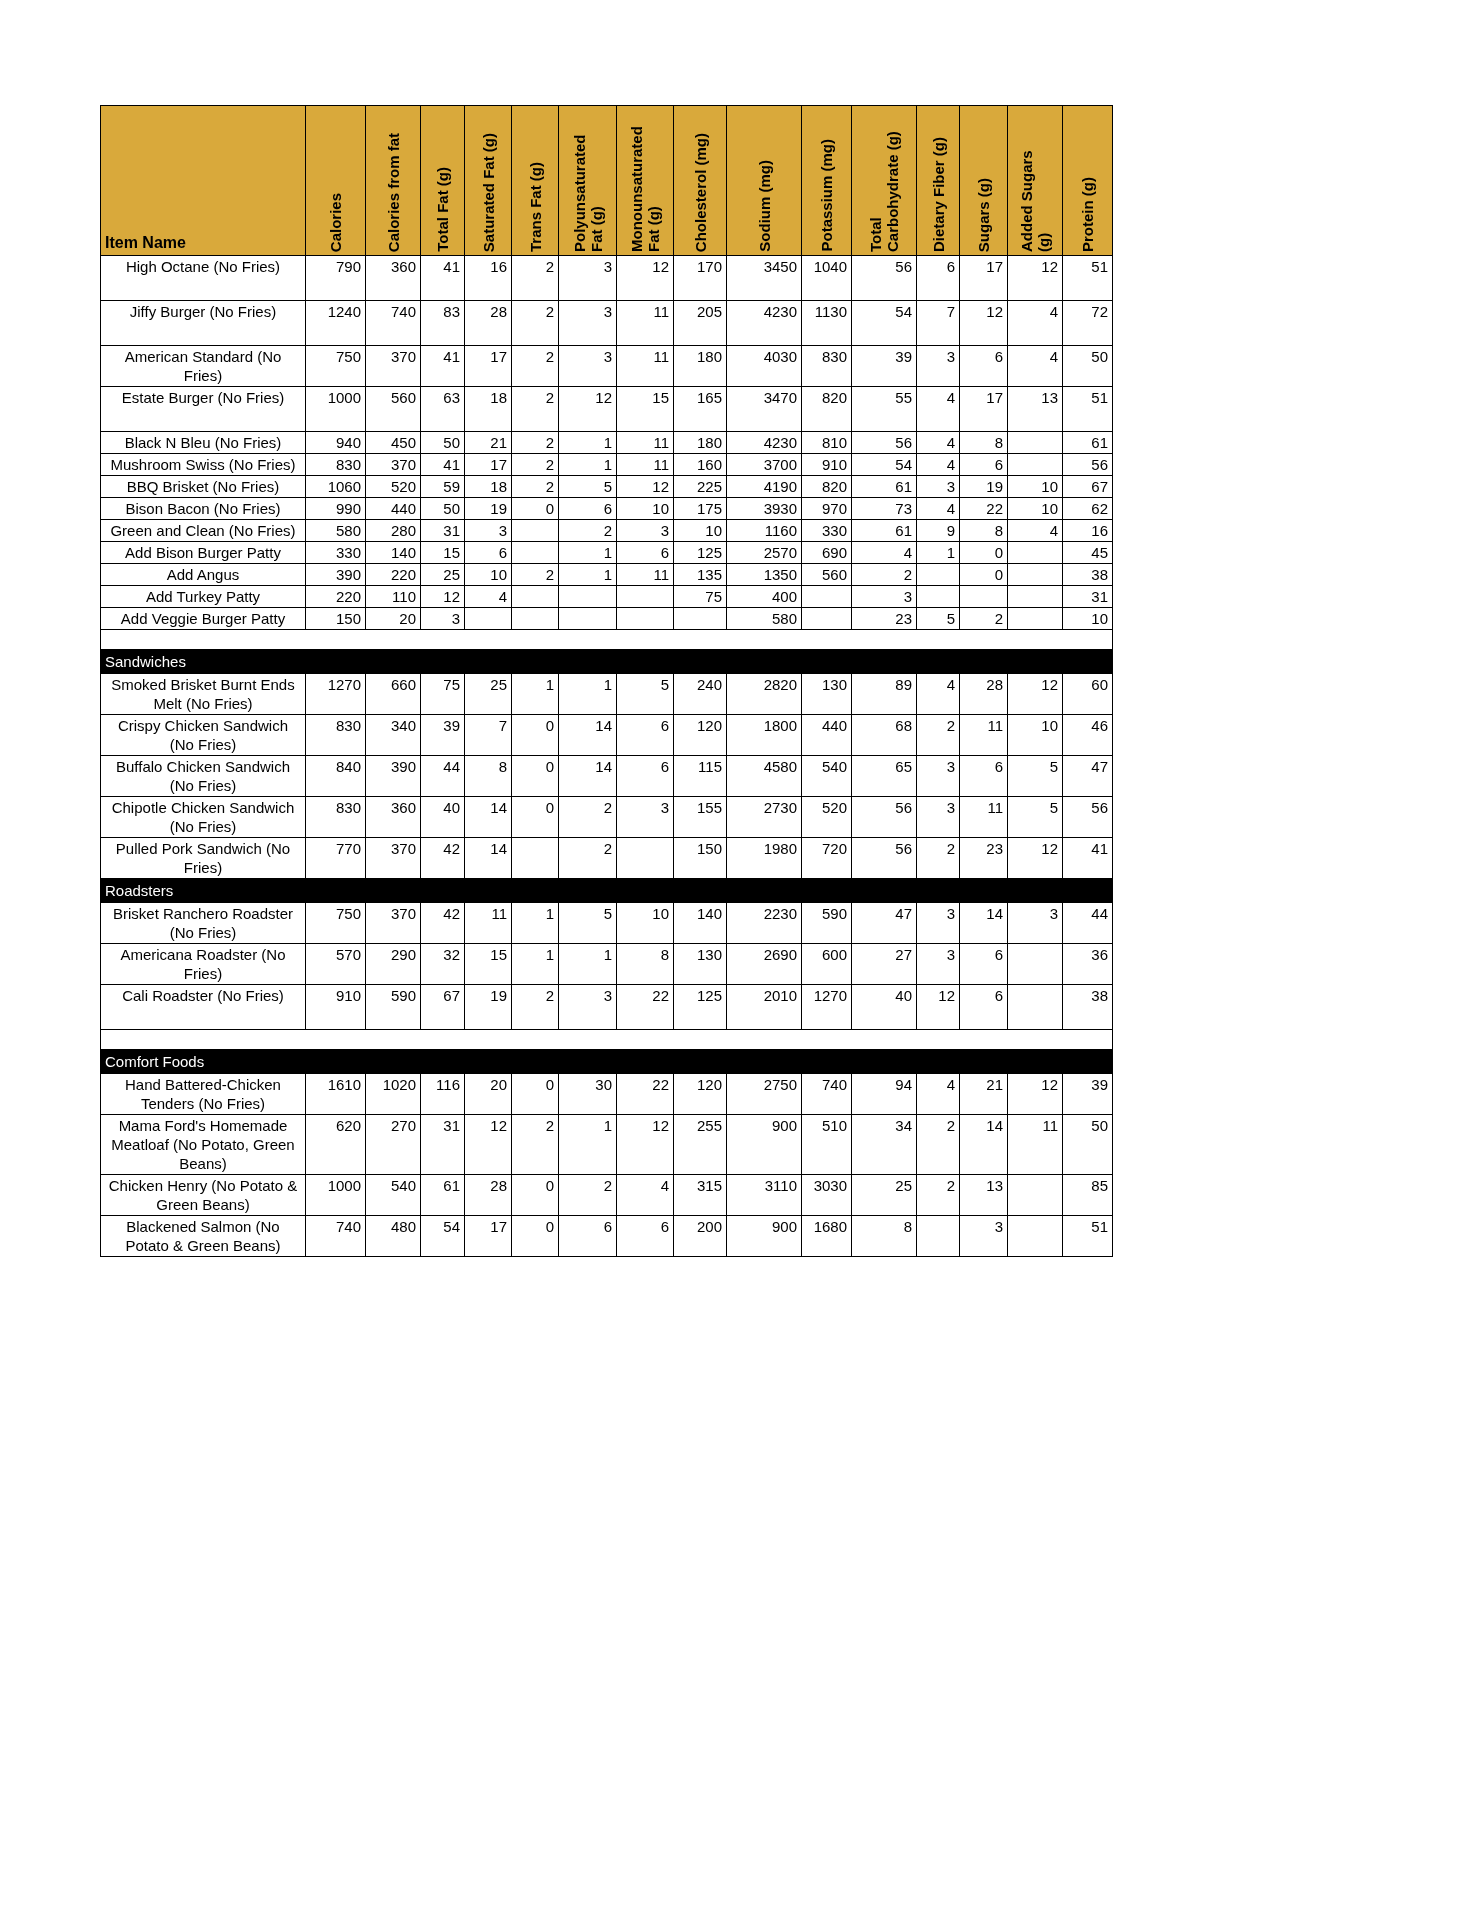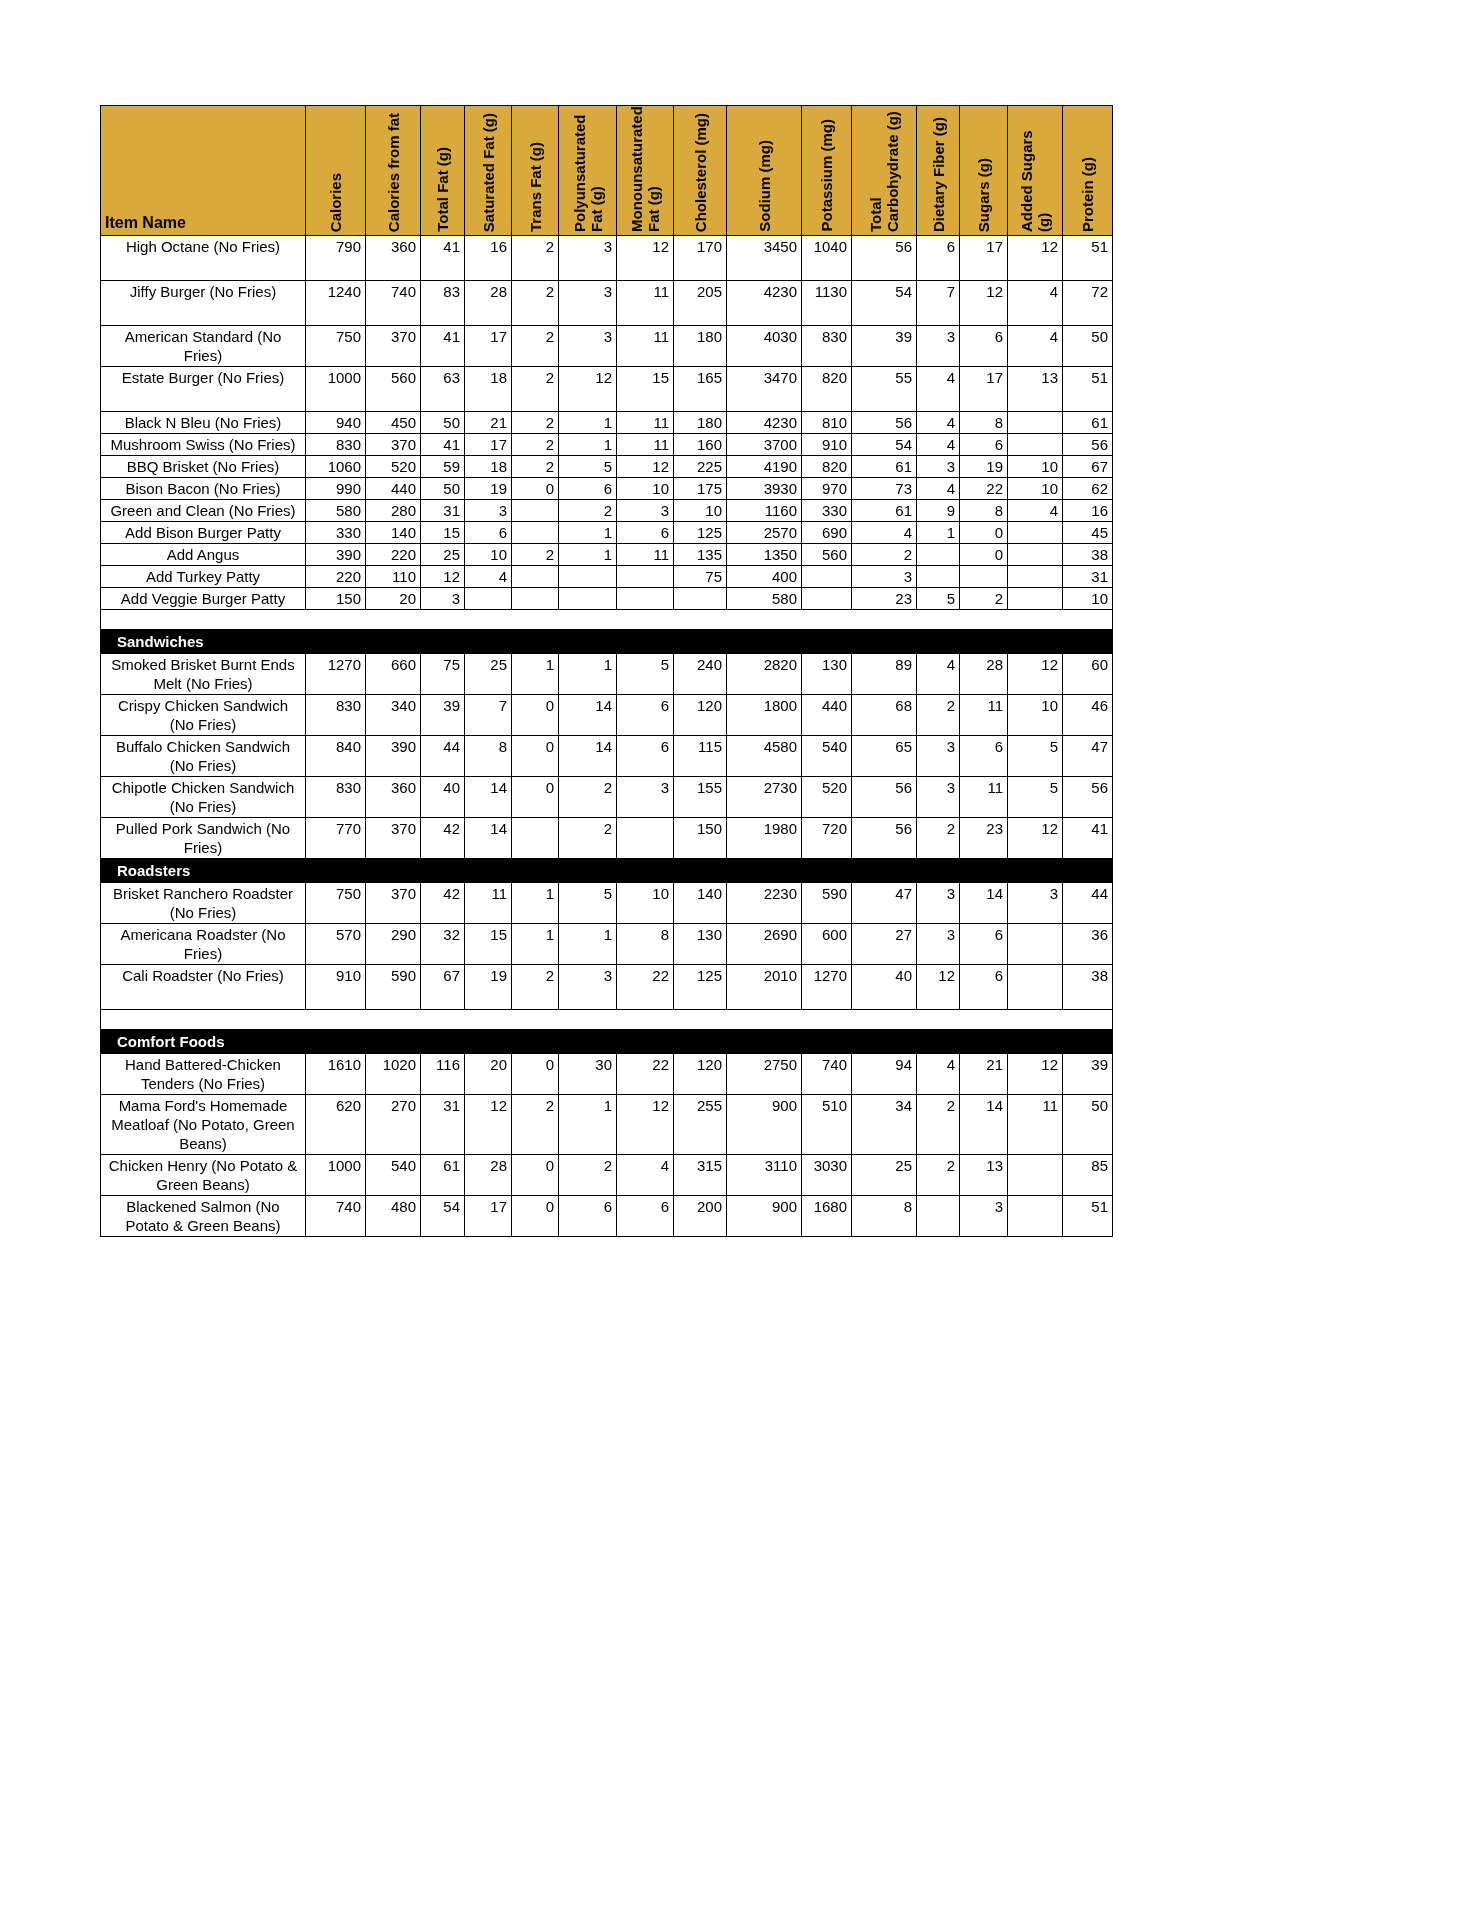--- a/index.html
+++ b/index.html
@@ -20,21 +20,21 @@
     border-collapse: collapse;
     table-layout: fixed;
   }
   th, td {
     border: 1px solid #000;
     font-size: 15px;
     overflow: hidden;
   }
   thead th {
     background: var(--header-bg, #D9A93B);
-    height: 130px;
+    height: 150px;
     font-weight: bold;
     padding: 3px 2px;
     color: #000;
   }
   th.th-item {
     text-align: left;
     vertical-align: bottom;
     padding-left: 4px;
     font-size: 16px;
   }
@@ -55,23 +55,23 @@
     line-height: 19px;
     background: #fff;
     color: #000;
   }
   td.num { text-align: right; }
   td.item-name { text-align: center; }
   tr.tall td { height: 45px; }
   tr.section-row td {
     background: var(--section-bg, #000);
     color: var(--section-text, #fff);
-    font-weight: bold;
+    font-weight: normal;
     height: 23px;
-    padding: 2px 16px;
+    padding: 2px 4px;
     vertical-align: middle;
   }
   tr.spacer-row td {
     border-top: none;
     border-bottom: none;
     border-left: 1px solid #000;
     border-right: 1px solid #000;
     height: 20px;
     background: #fff;
   }

